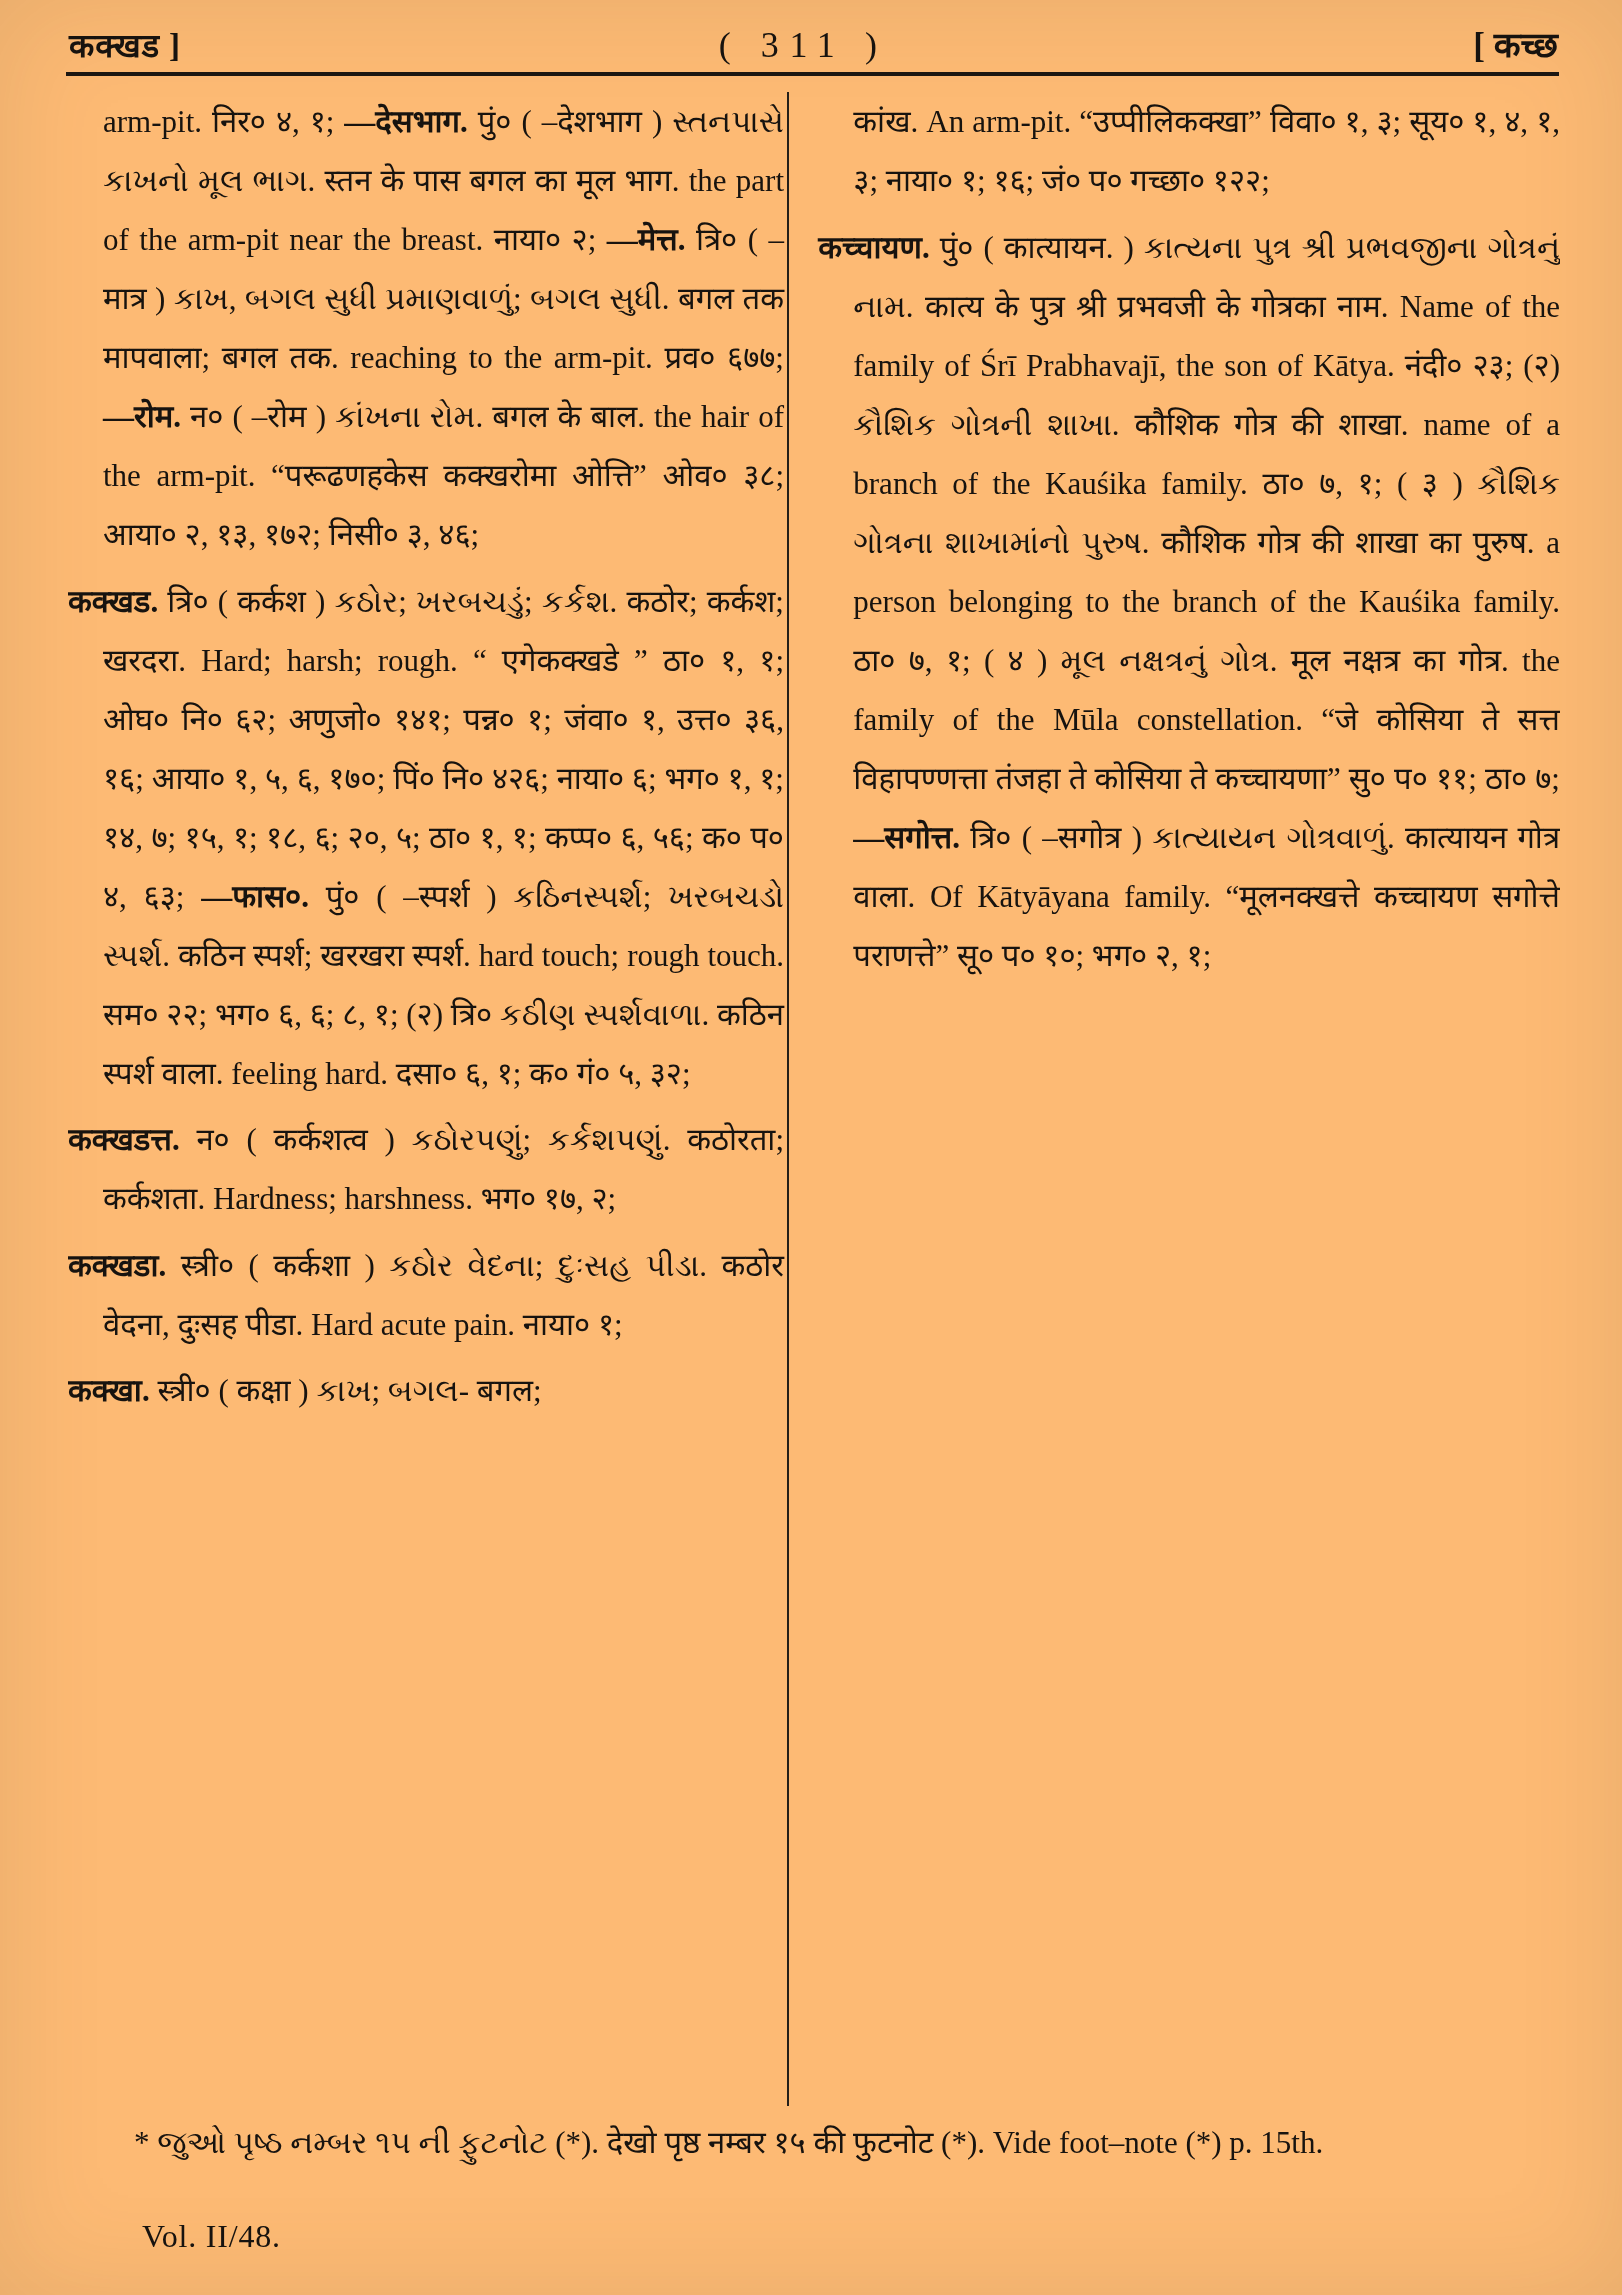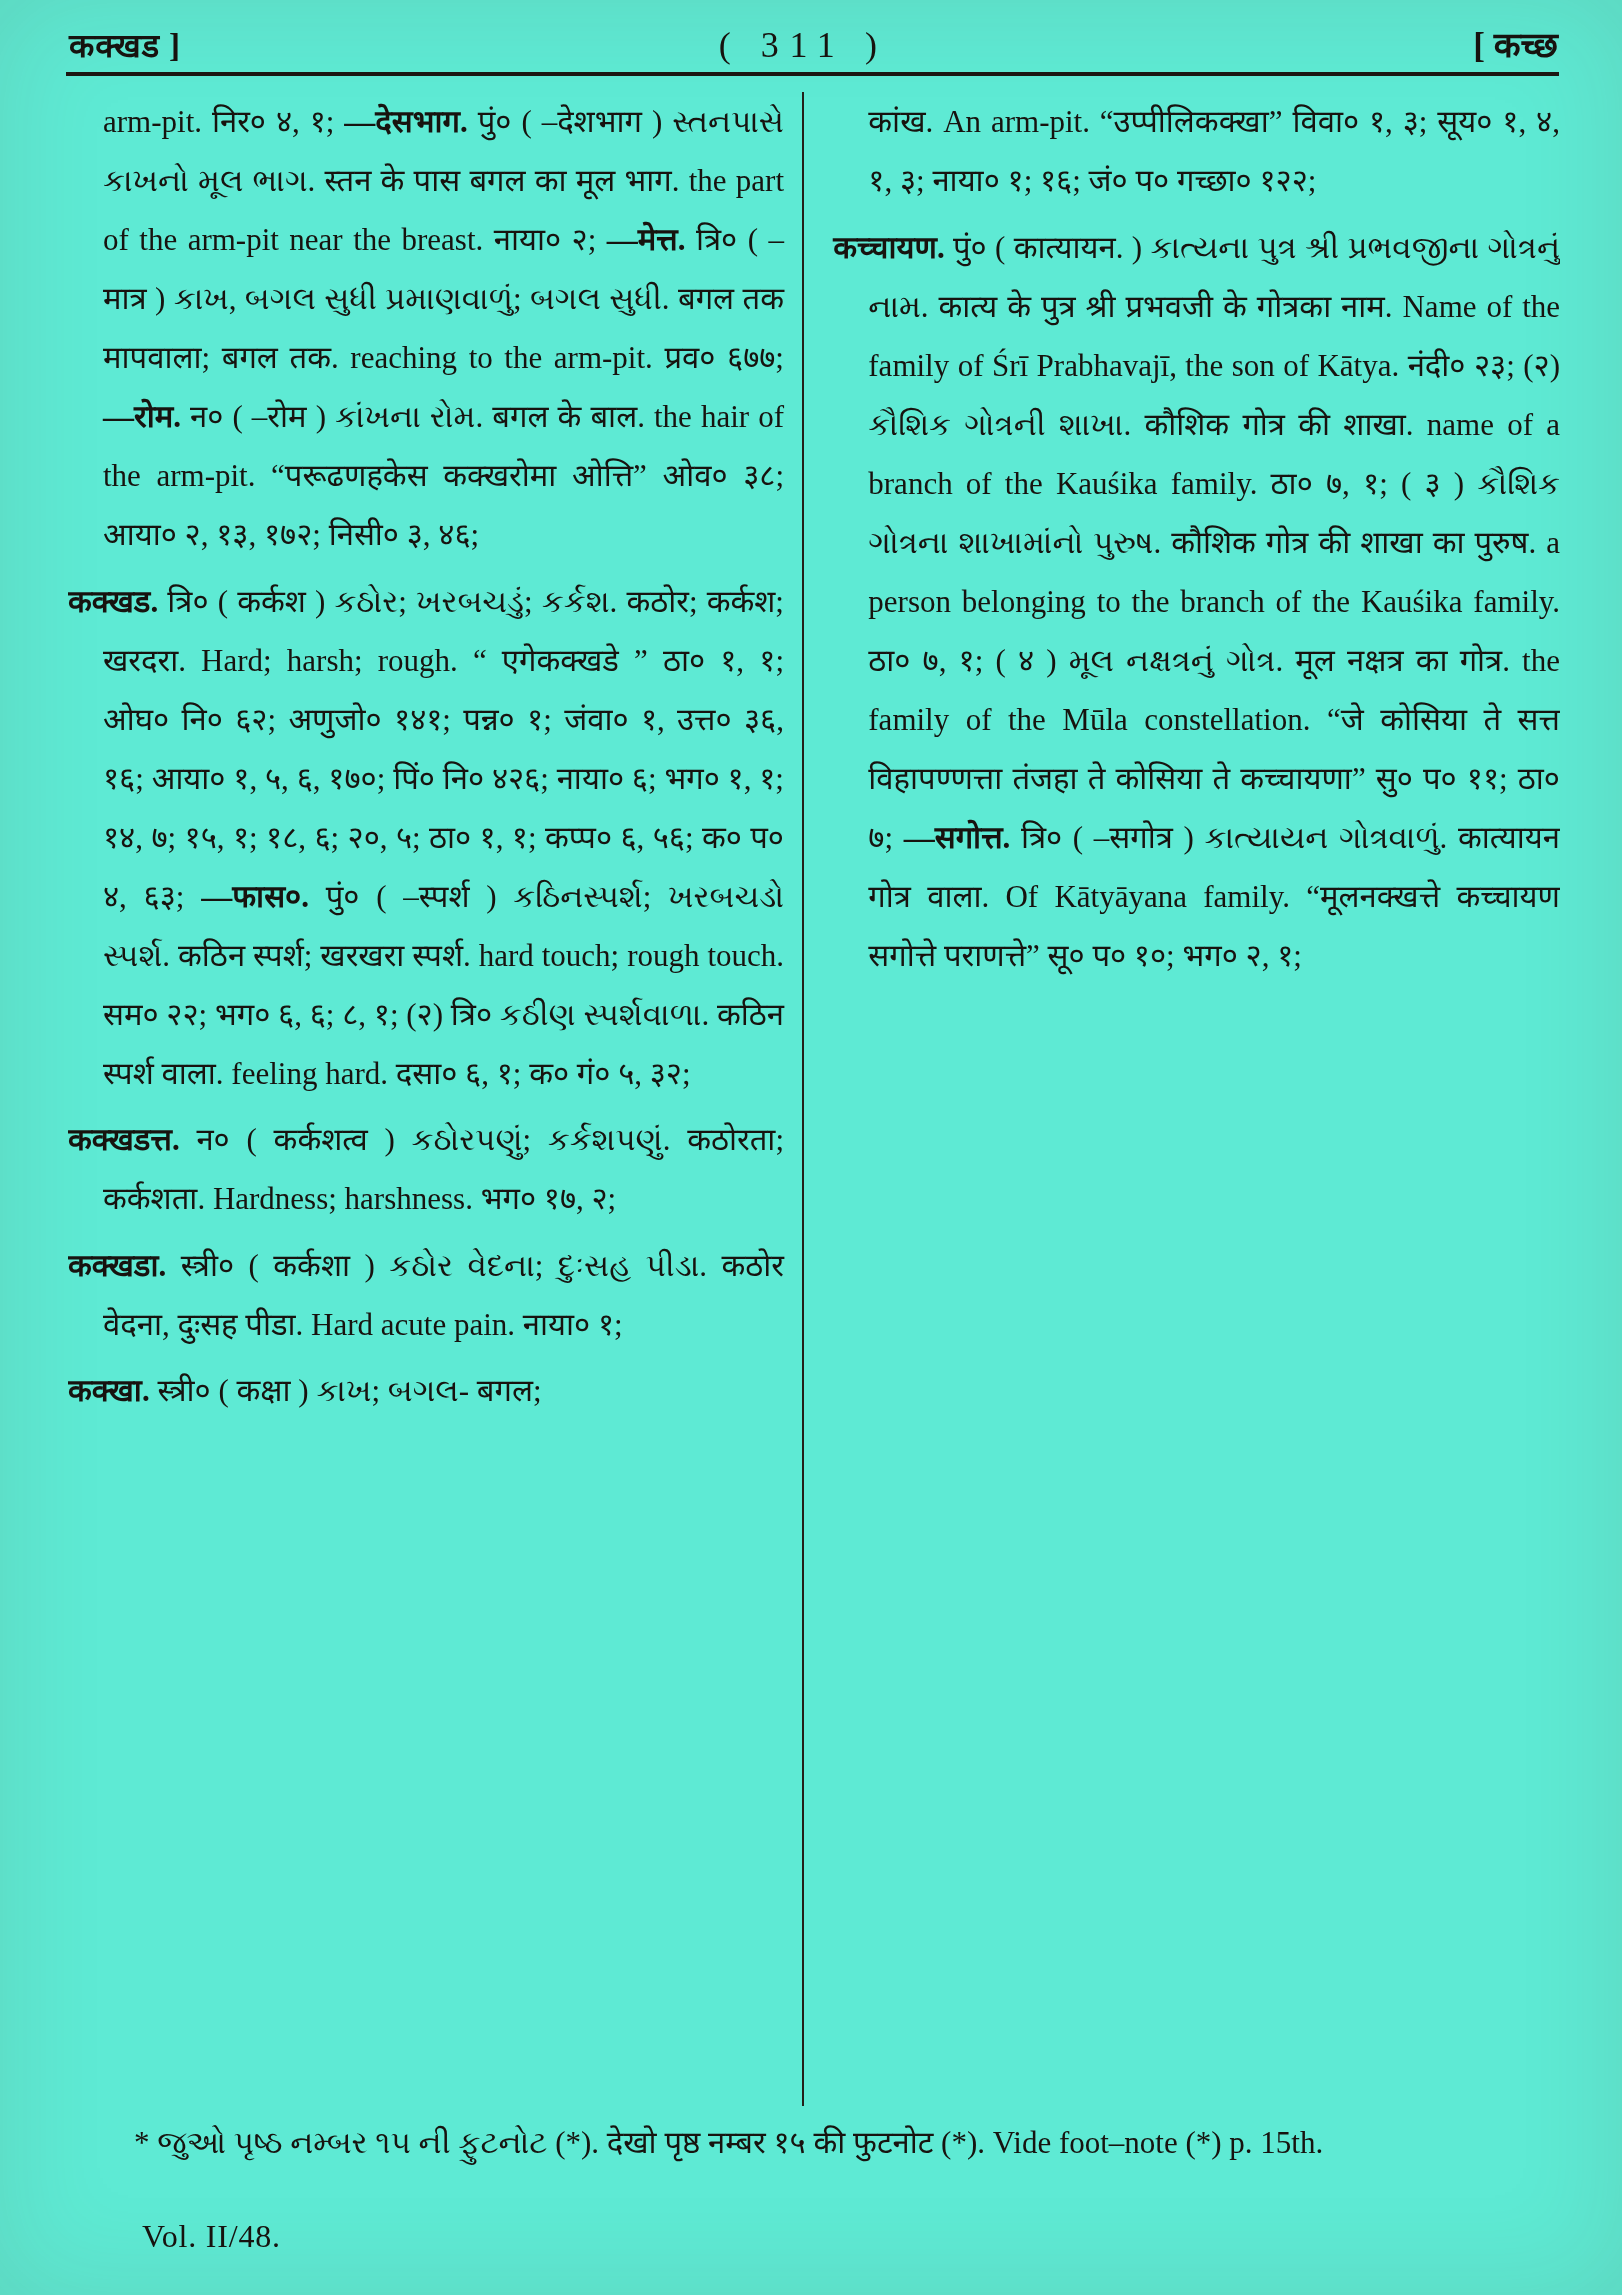--- a/index.html
+++ b/index.html
@@ -11,21 +11,21 @@
     width: 1623px;
     height: 2295px;
     background: #e9e6dd;
     font-family: "Liberation Serif", "DejaVu Serif", serif;
     color: #17130f;
   }
   .page {
     position: relative;
     width: 1623px;
     height: 2295px;
-    background: #5eead4;
+    background: #fdba74;
     box-shadow: inset 0 0 106px rgba(95, 84, 60, 0.14);
     overflow: hidden;
   }
   
   .header {
     position: absolute;
     top: 19.6px;
     left: 69px;
     right: 65px;
     display: flex;
@@ -64,21 +64,21 @@
     display: flex;
     overflow: hidden;
   }
   .col {
     font-size: 31px;
     line-height: 59px;
     text-align: justify;
   }
   .col-left {
     width: 716px;
-    padding-right: 18px;
+    padding-right: 3px;
   }
   .divider {
     width: 2.3px;
     background: #241f19;
     align-self: stretch;
     flex: 0 0 2.3px;
   }
   .col-right {
     flex: 1;
     padding-left: 29px;

